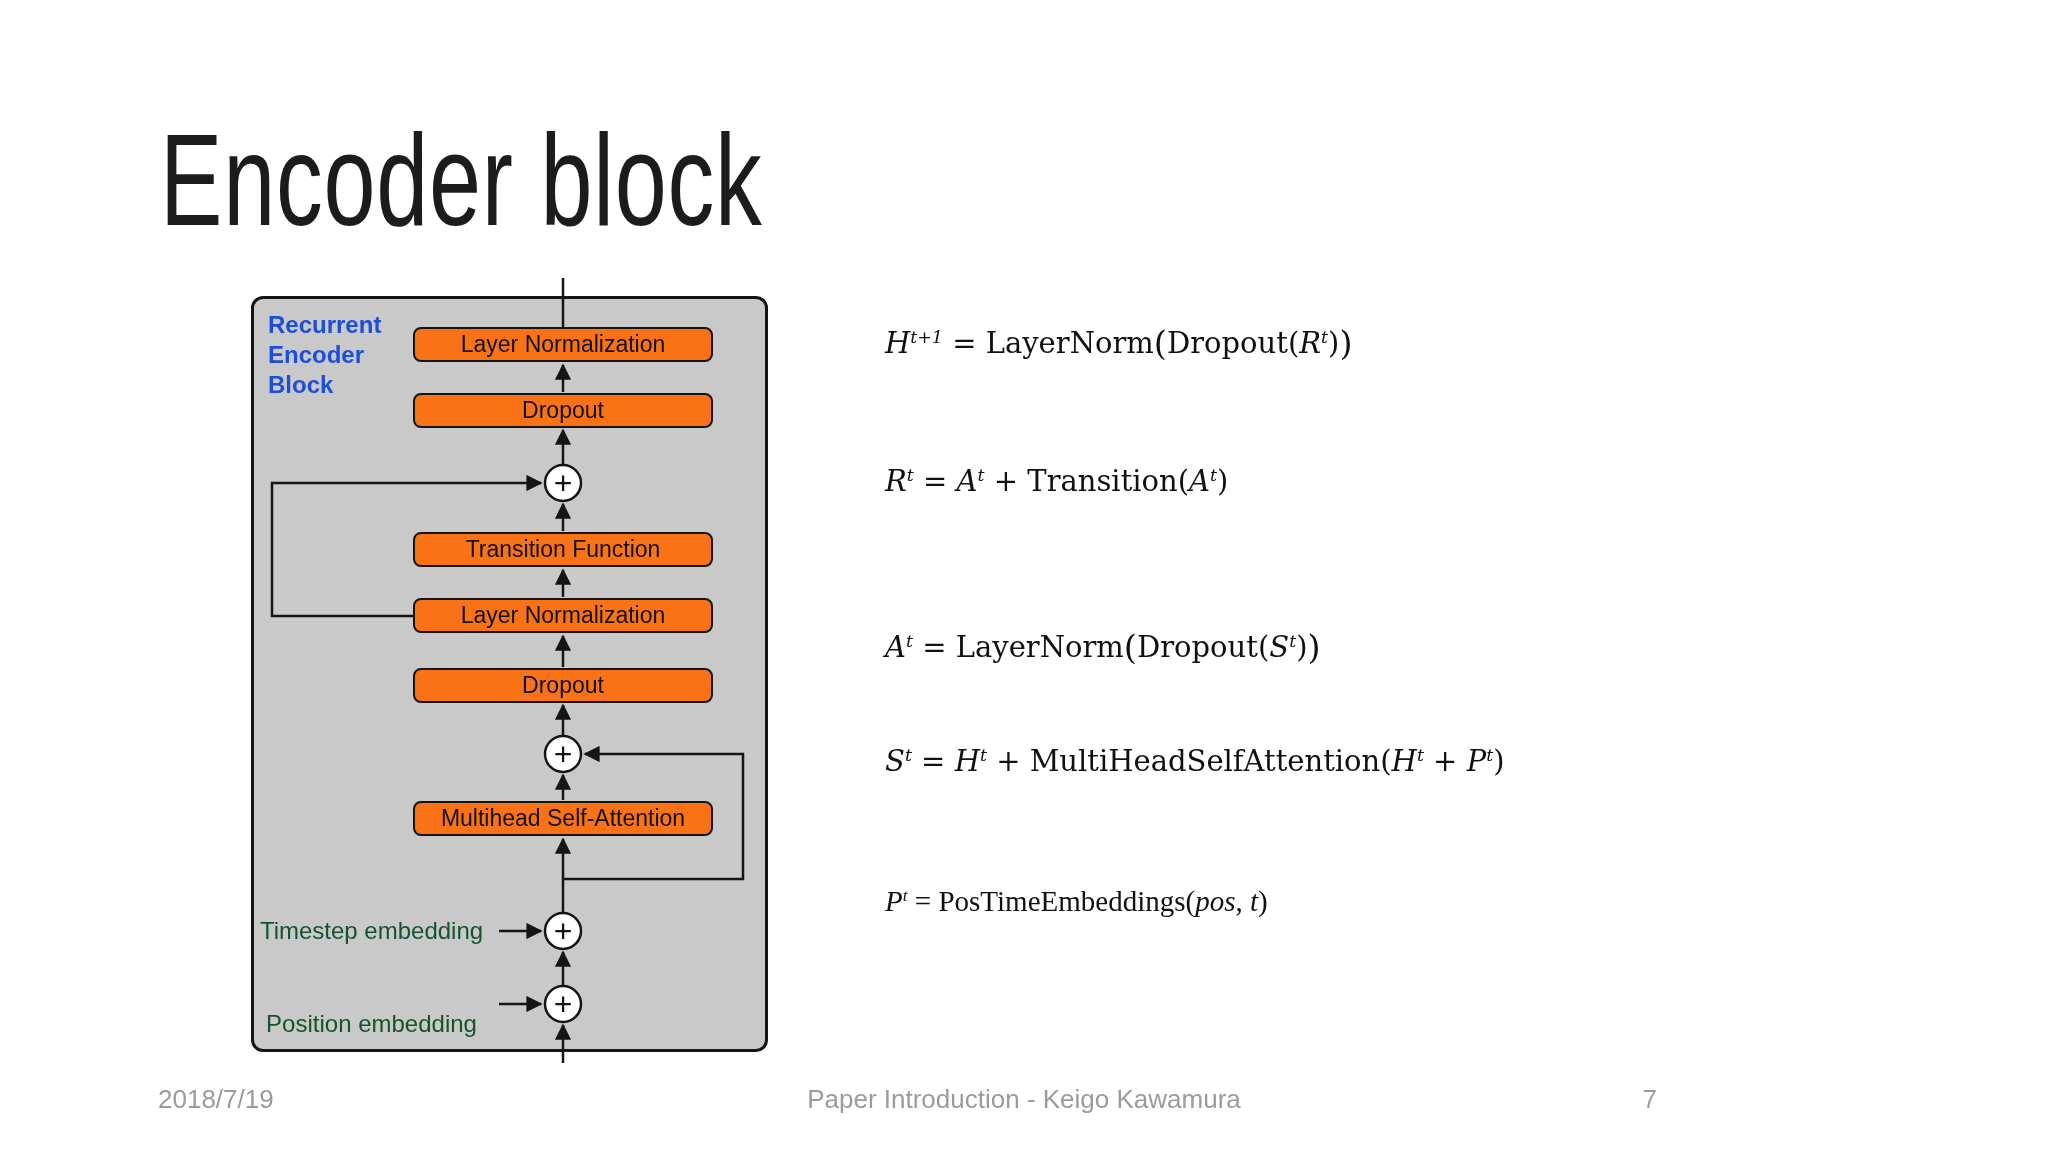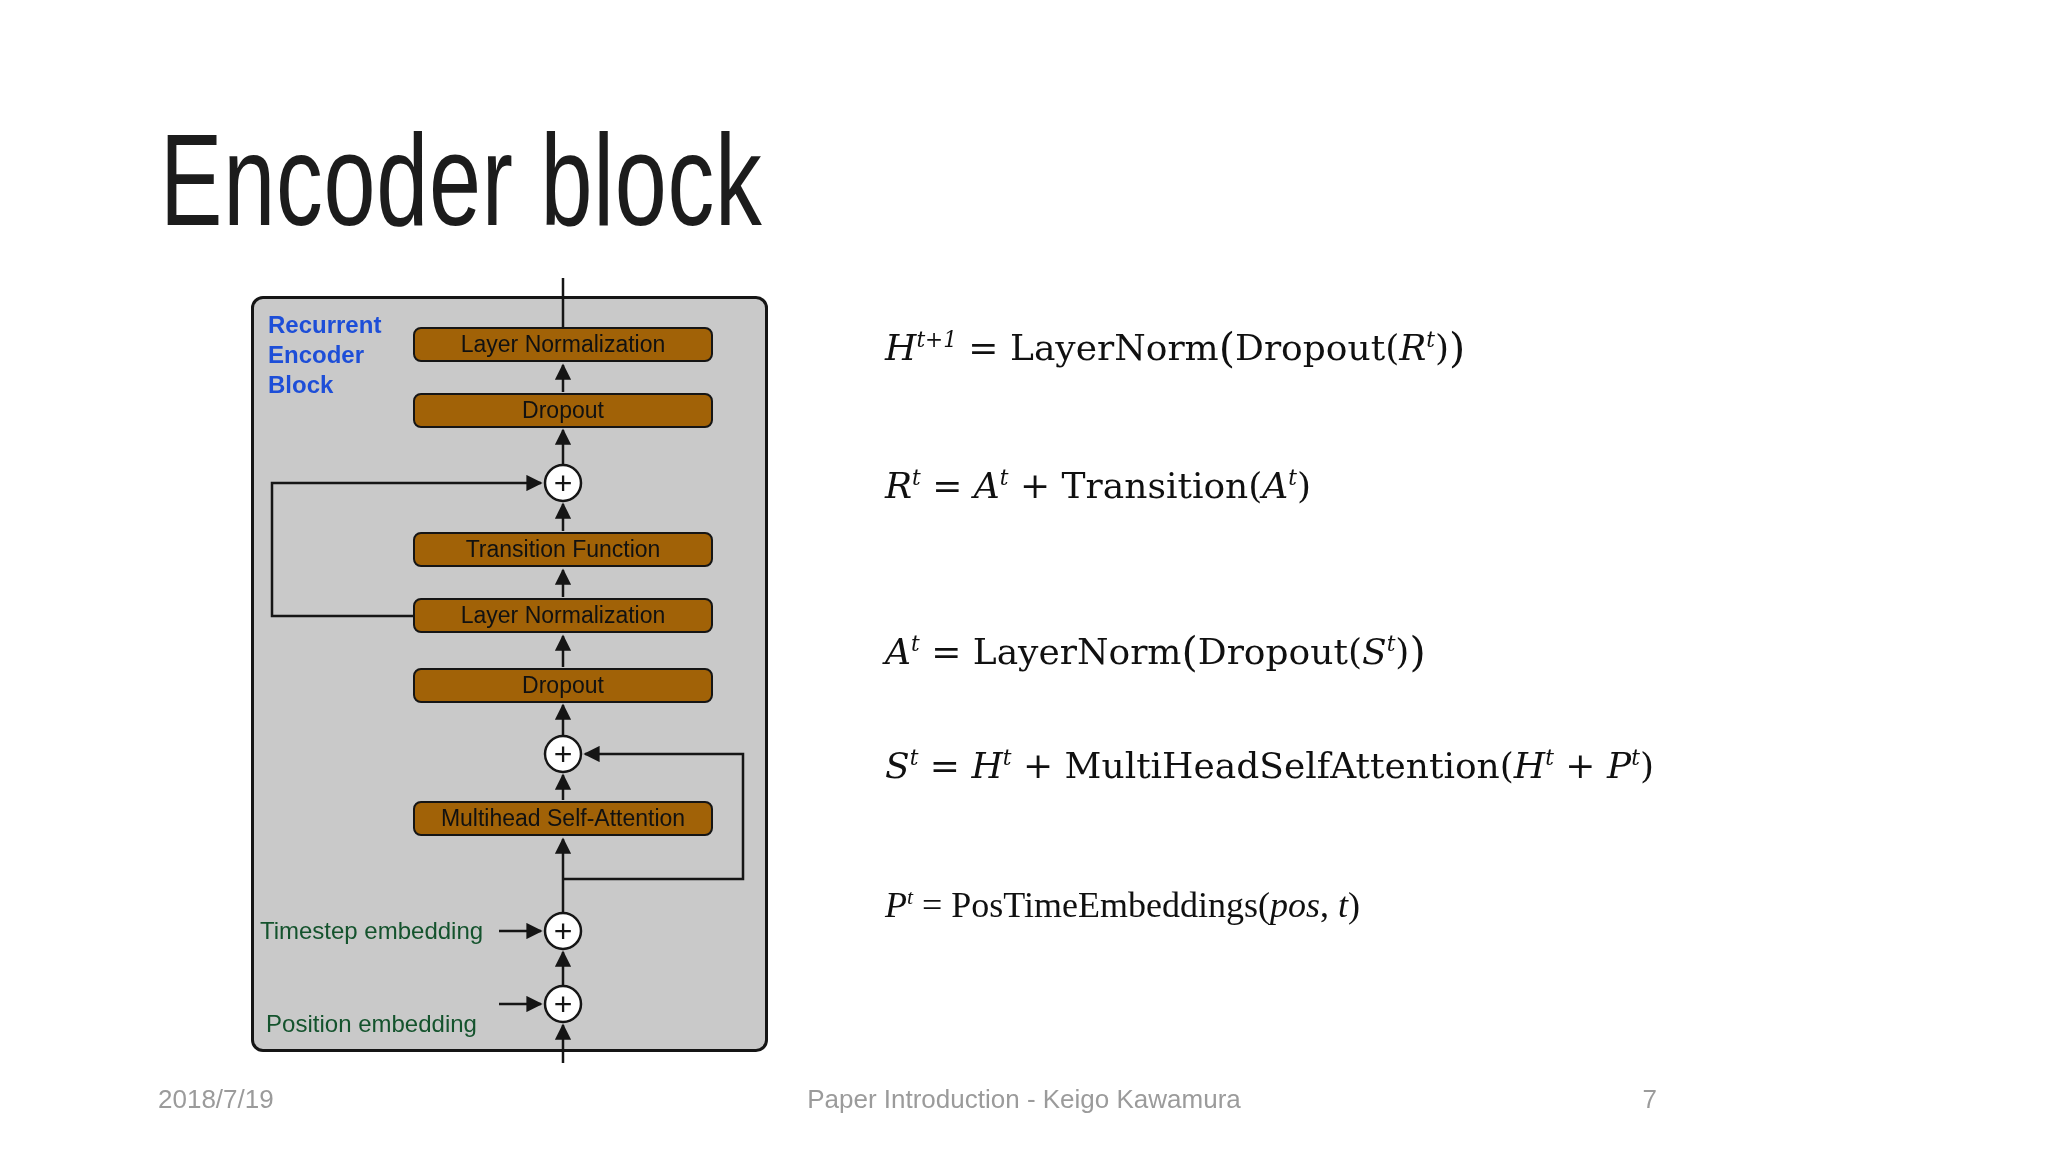--- a/index.html
+++ b/index.html
@@ -4,28 +4,28 @@
 <style>
   html,body{margin:0;padding:0;background:#fff;}
   .slide{position:relative;width:1809px;height:1152px;background:#ffffff;overflow:hidden;
          font-family:"Liberation Sans",sans-serif;color:#111;}
   .title{position:absolute;left:160px;top:115px;font-size:130px;font-weight:300;line-height:1;
          color:#1c1c1c;transform:scaleX(0.72);transform-origin:left top;white-space:nowrap;letter-spacing:1px;}
   
   .panel{position:absolute;left:251px;top:296px;width:517px;height:756px;box-sizing:border-box;
          background:#c9c9c9;border:3px solid #151515;border-radius:12px;}
   .panel-label{position:absolute;left:268px;top:310px;font-size:24px;font-weight:bold;line-height:30px;color:#1d4ed8;}
-  .dbox{position:absolute;left:413px;width:300px;height:35px;box-sizing:border-box;background:#a16207;
+  .dbox{position:absolute;left:413px;width:300px;height:35px;box-sizing:border-box;background:#f97316;
         border:2.5px solid #151515;border-radius:8px;display:flex;align-items:center;justify-content:center;
         font-size:23px;color:#111;z-index:3;}
   .inlabel{position:absolute;left:250px;width:243px;height:28px;line-height:28px;text-align:center;
            font-size:24px;color:#14532d;z-index:3;}
   .connectors{position:absolute;left:0;top:0;z-index:2;}
   
-  .eq{position:absolute;left:885px;font-family:"DejaVu Serif","Liberation Serif",serif;font-size:36px;
+  .eq{position:absolute;left:885px;font-family:"DejaVu Serif","Liberation Serif",serif;font-size:29px;
       line-height:1;color:#101010;white-space:nowrap;text-align:center;}
   .k-i{font-style:italic;}
   .k-r{font-style:normal;}
   .k-si{font-style:italic;font-size:60%;vertical-align:0.58em;}
   .k-bp{font-size:116%;vertical-align:-0.05em;}
   
   .footer-item{position:absolute;top:1084px;font-size:26px;color:#9b9b9b;line-height:1.2;}
   .footer-date{left:158px;}
   .footer-center{left:0;width:2048px;text-align:center;}
   .footer-page{right:152px;}

